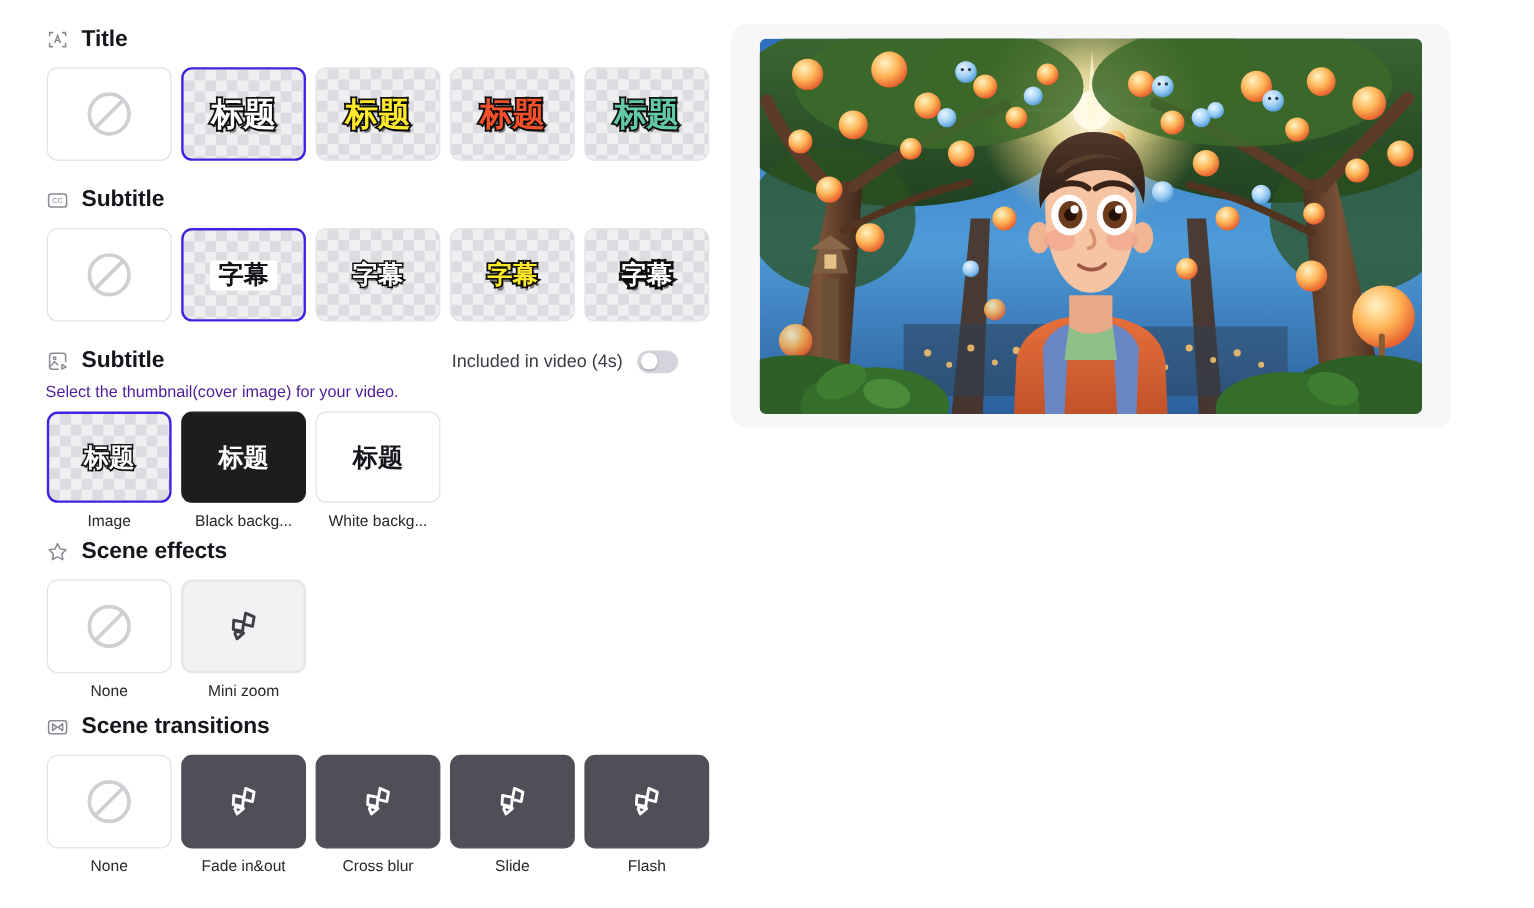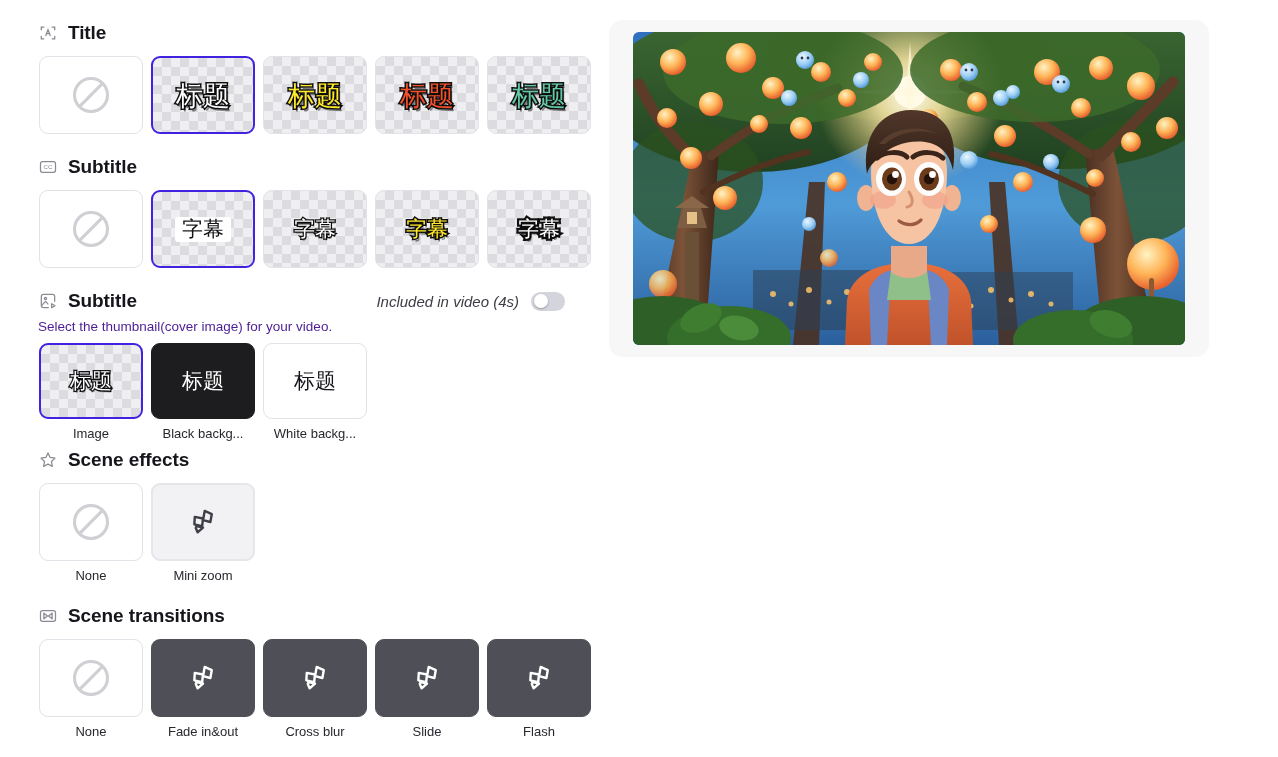--- a/index.html
+++ b/index.html
@@ -13,21 +13,21 @@
 
   
   .settings { width: 609px; padding: 18px 0 0 38px; }
 
   .section { margin-bottom: 4px; }
   .sec-head { display: flex; align-items: center; gap: 10px; height: 30px; }
   .sec-icon { width: 20px; height: 20px; flex: 0 0 20px; color: #8a8a93; display: block; }
   .sec-icon svg { display: block; width: 20px; height: 20px; }
   .sec-title { font-size: 19px; font-weight: 700; color: #15151b; letter-spacing: -0.1px; }
   .sec-head-right { margin-left: auto; display: flex; align-items: center; gap: 12px; padding-right: 44px; }
-  .incl-label { font-size: 15px; color: #3c3c45; font-style: italic; }
+  .incl-label { font-size: 15px; color: #3c3c45; }
 
   .toggle {
     width: 34px; height: 19px; border-radius: 10px;
     background: #d4d4dc; position: relative; cursor: pointer; flex: 0 0 34px;
   }
   .toggle .knob {
     position: absolute; top: 2.5px; left: 2.5px;
     width: 14px; height: 14px; border-radius: 50%;
     background: #ffffff; box-shadow: 0 1px 2px rgba(0,0,0,.28);
   }
@@ -61,21 +61,21 @@
   .card.white { background: #ffffff; border-color: #e2e2e8; }
 
   .none-icon { width: 44px; height: 44px; color: #cfcfd4; }
   .none-icon svg { display: block; width: 44px; height: 44px; }
 
   .fx-icon { width: 34px; height: 34px; color: #3f3f48; }
   .fx-icon.lt { color: #ffffff; }
   .fx-icon svg { display: block; width: 34px; height: 34px; }
 
   
-  .cjk { font-family: "DejaVu Sans", sans-serif; font-weight: 400; line-height: 1; }
+  .cjk { font-family: "DejaVu Sans", sans-serif; font-weight: 700; line-height: 1; }
   .t-sample { font-size: 27px; }
   .s-sample { font-size: 21px; }
 
   .st-white  { color:#fff; -webkit-text-stroke:3px #111; paint-order:stroke fill; text-shadow:2px 3px 0 rgba(0,0,0,.45); }
   .st-yellow { color:#ffe92b; -webkit-text-stroke:3px #111; paint-order:stroke fill; text-shadow:2px 3px 0 rgba(0,0,0,.45); }
   .st-red    { color:#f4502a; -webkit-text-stroke:3px #111; paint-order:stroke fill; text-shadow:2px 3px 0 rgba(0,0,0,.45); }
   .st-green  { color:#63c9a6; -webkit-text-stroke:3px #111; paint-order:stroke fill; text-shadow:2px 3px 0 rgba(0,0,0,.45); }
   .st-plainbox { color:#141418; background:#fff; padding:2px 7px; border-radius:3px; }
   .st-thin   { color:#fff; -webkit-text-stroke:2.5px #111; paint-order:stroke fill; text-shadow:1px 2px 0 rgba(0,0,0,.4); }
   .st-thick  { color:#fff; -webkit-text-stroke:4.5px #111; paint-order:stroke fill; text-shadow:2px 3px 0 rgba(0,0,0,.5); }
@@ -283,21 +283,21 @@
               </svg>
             </span>
           </div>
           <div class="cap">Mini zoom</div>
         </div>
 
 
       </div>
     </div>
 
-    <div class="section" style="margin-top:18px">
+    <div class="section" style="margin-top:8px">
       <div class="sec-head">
         <span class="sec-icon">
           <svg viewBox="0 0 24 24" fill="none" stroke="currentColor" stroke-width="1.5" stroke-linejoin="round">
             <rect x="3" y="5.5" width="18" height="13" rx="2.5"></rect>
             <path d="M7 8.6v6.8l4.4-3.4zM17 8.6v6.8l-4.4-3.4z"></path>
           </svg>
         </span>
         <span class="sec-title">Scene transitions</span>
       </div>
       <div class="row">

